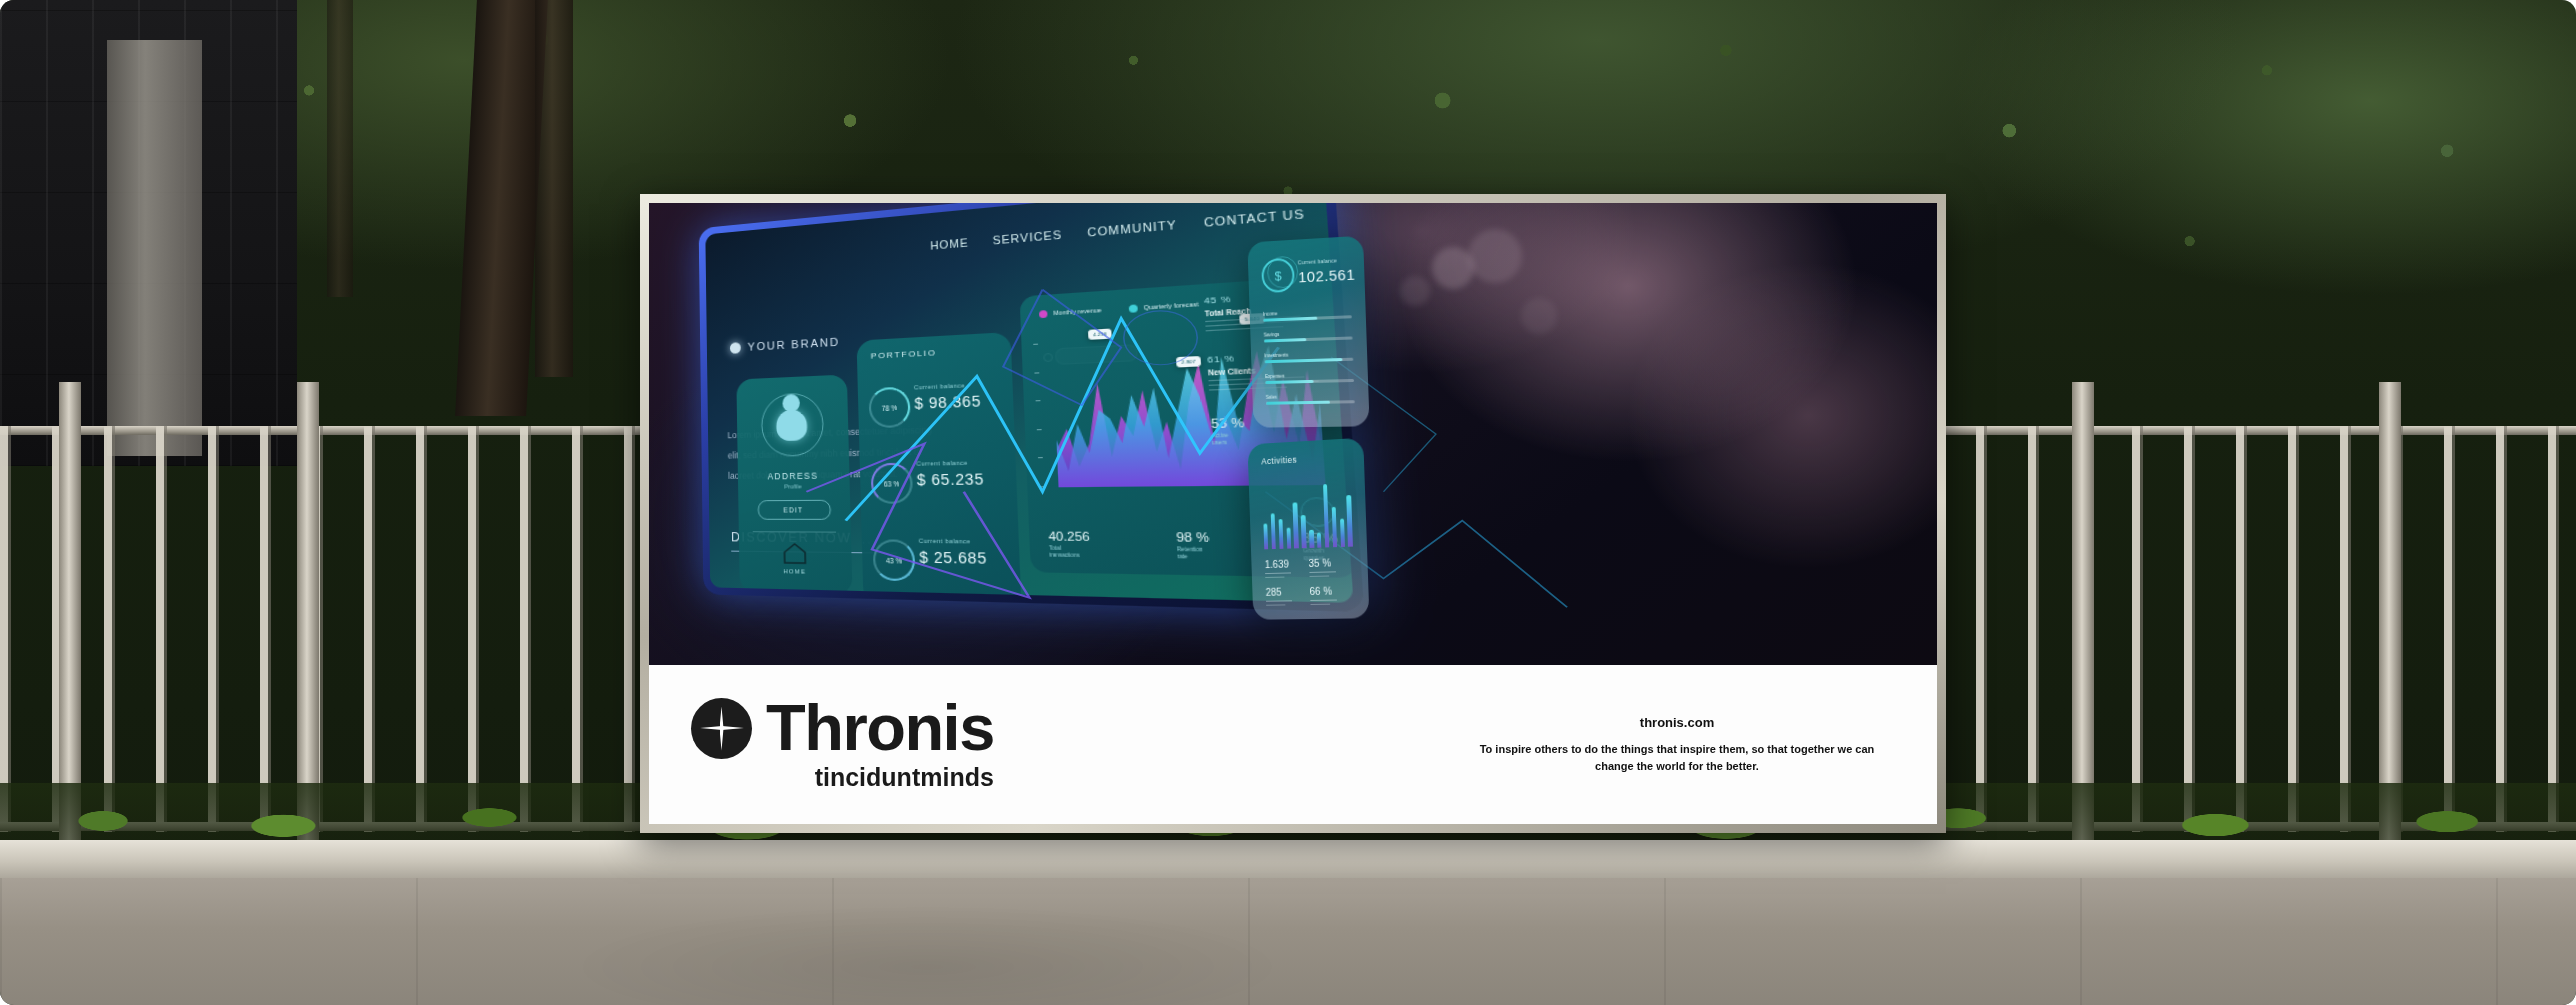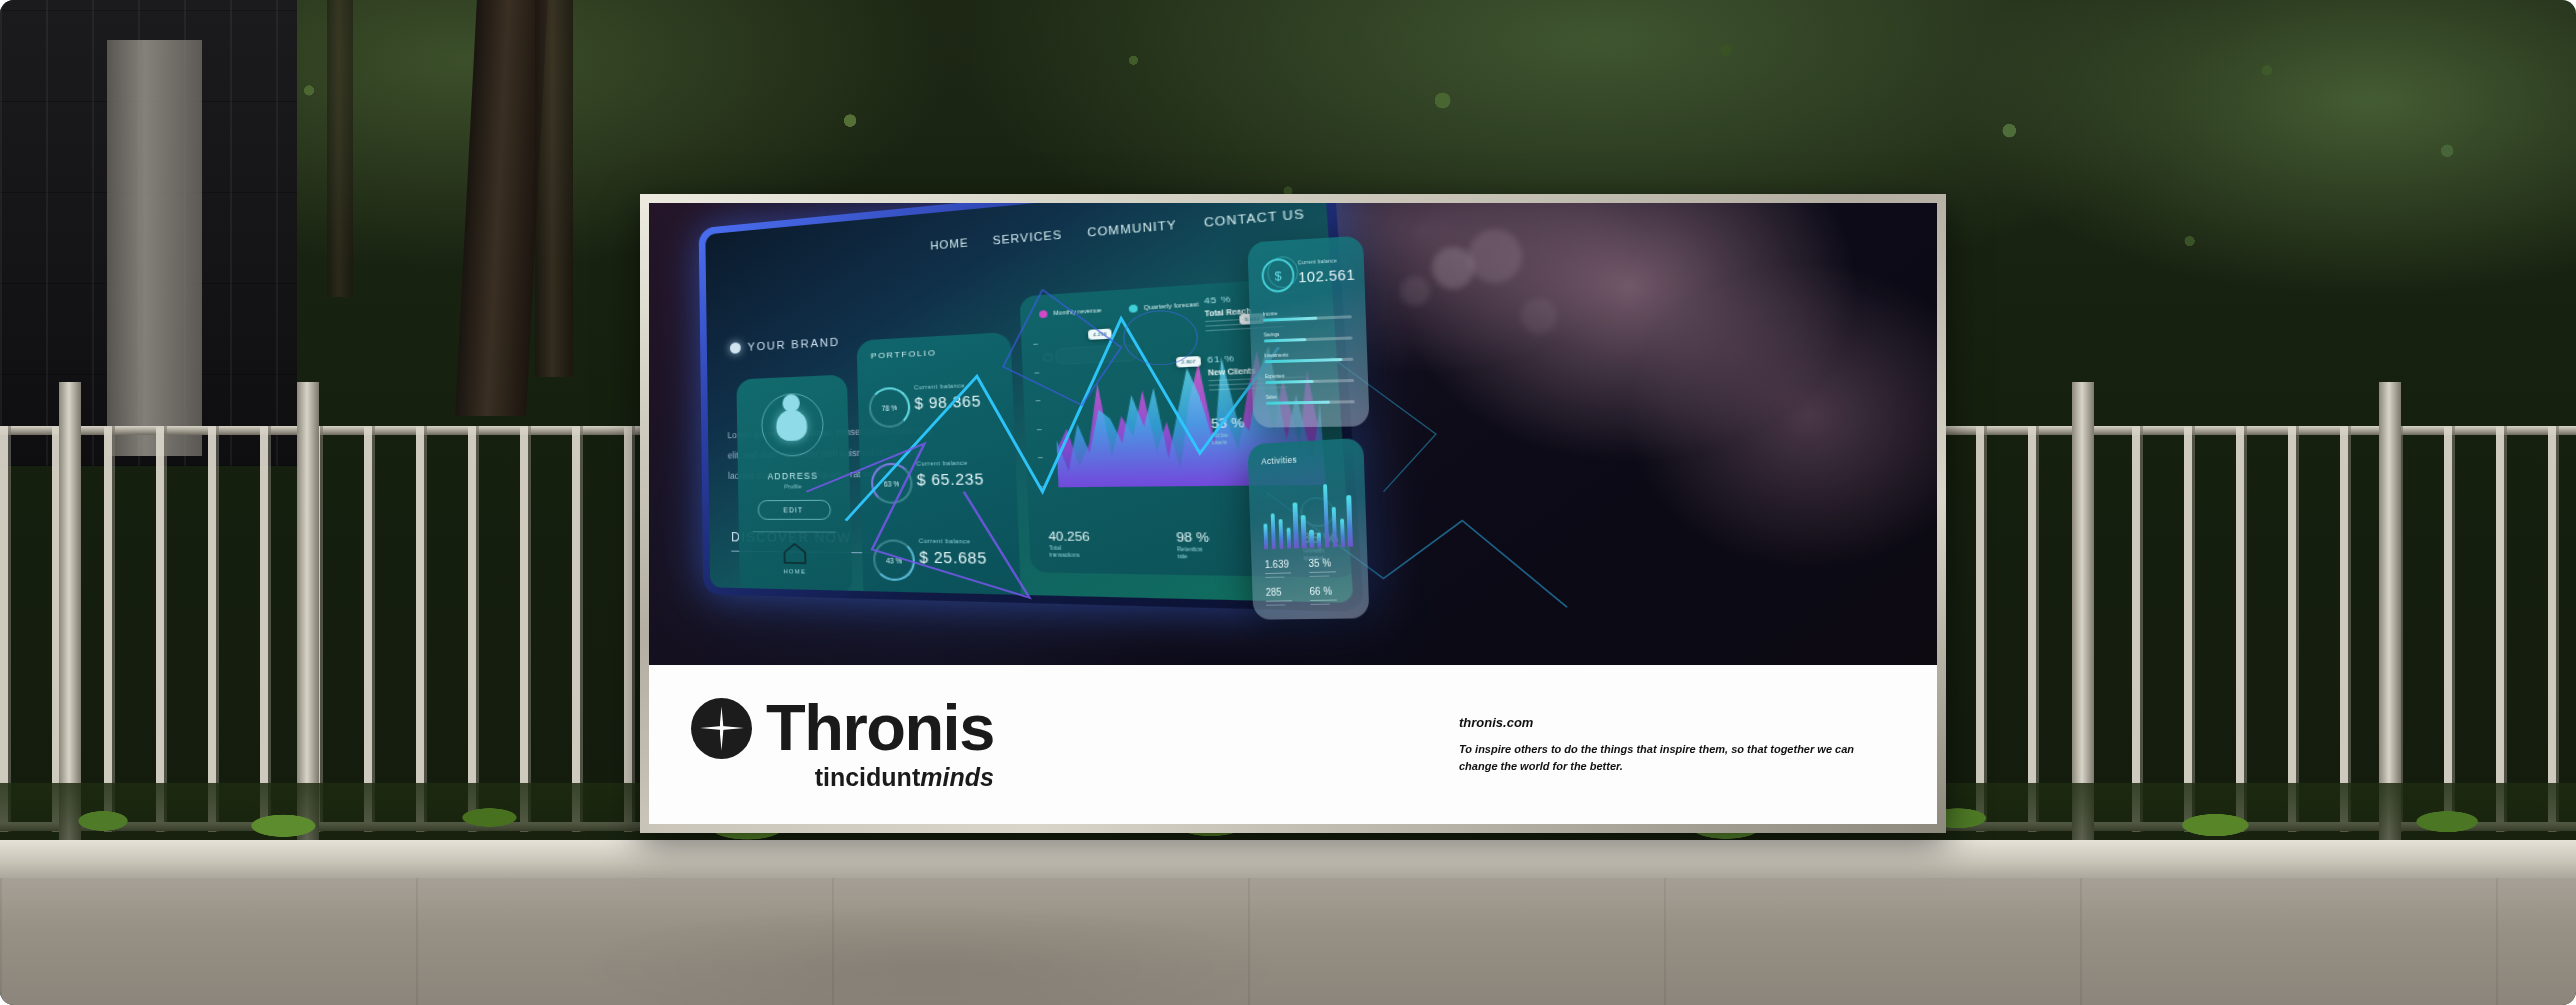--- a/index.html
+++ b/index.html
@@ -228,22 +228,22 @@
   .logoWrap{display:flex;flex-direction:column;align-items:flex-start;}
   .logoRow{display:flex;align-items:center;gap:14px;}
   .mark{width:61px;height:61px;border-radius:50%;background:#1c1c1c;position:relative;}
   .mark:before,.mark:after{content:"";position:absolute;background:#fff;}
   .mark:before{left:50%;top:9px;width:4px;height:44px;transform:translateX(-50%);
     clip-path:polygon(50% 0,100% 50%,50% 100%,0 50%);}
   .mark:after{top:50%;left:9px;height:4px;width:44px;transform:translateY(-50%);
     clip-path:polygon(0 50%,50% 0,100% 50%,50% 100%);}
   .wordmark{font-size:65px;font-weight:bold;color:#1a1a1a;letter-spacing:-1.5px;line-height:.95;}
   .tagline{font-size:25px;font-weight:bold;color:#1a1a1a;margin-top:4px;align-self:flex-end;}
-  .tagline .it{font-style:italic;}
-  .rightTxt{text-align:left;max-width:436px;font-style:italic;}
+  .tagline .it{}
+  .rightTxt{text-align:center;max-width:436px;}
   .site{font-size:13px;font-weight:bold;color:#111;margin-bottom:11px;}
   .mission{font-size:11px;font-weight:bold;color:#111;line-height:1.5;}
 </style>
 </head>
 <body>
 
 <div class="scene">
 
   <div class="backdrop"></div>
   <div class="foliage"></div>

